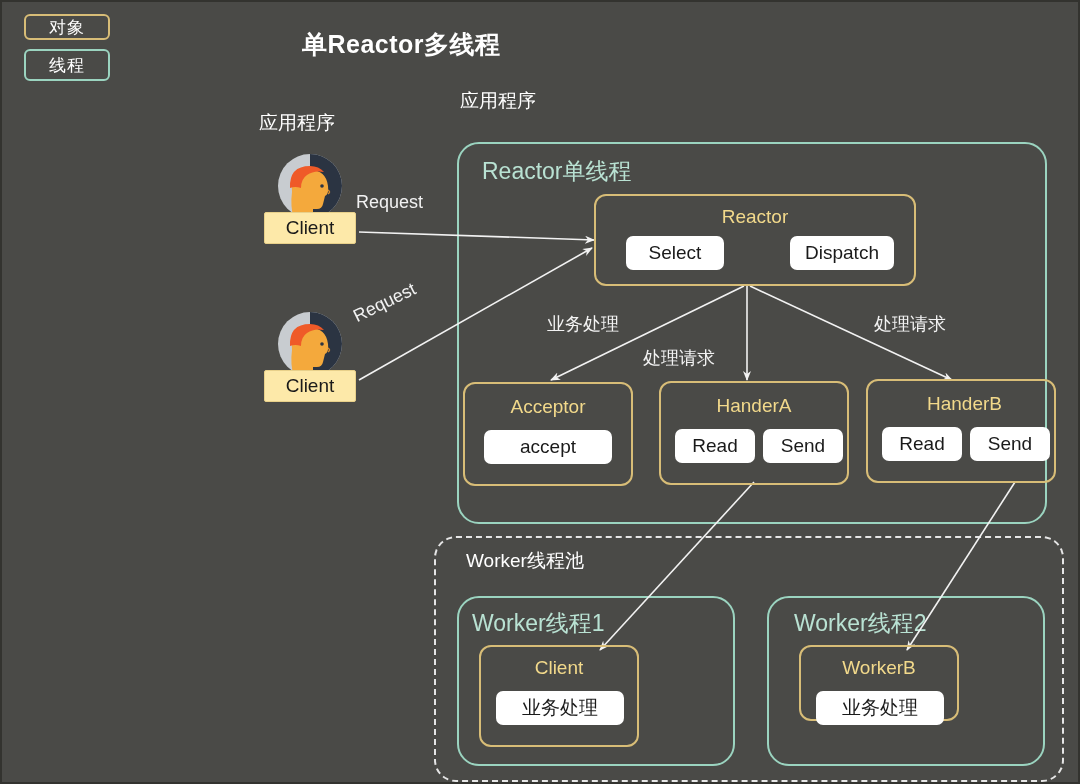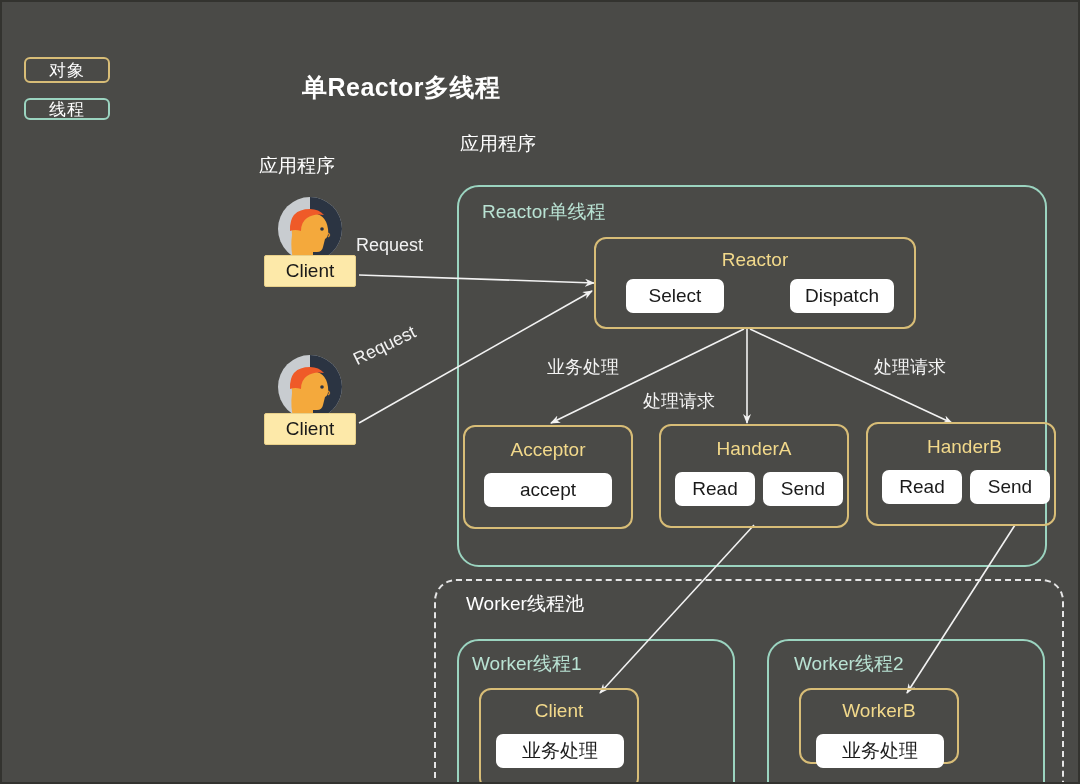--- a/index.html
+++ b/index.html
@@ -6,21 +6,21 @@
   html, body {
     width: 1080px; height: 784px;
     font-family: "Liberation Sans", "DejaVu Sans", sans-serif;
   }
   body {
     background: #4a4a47;
     border: 2px solid #33332f;
     position: relative;
     overflow: hidden;
   }
-  #stage { position: absolute; inset: 0; margin-top: 43px; }
+  #stage { position: absolute; inset: 0; }
 
   
   #arrows {
     position: absolute; left: 0; top: 0;
     width: 1080px; height: 784px;
     pointer-events: none;
     z-index: 1;
   }
 
   
@@ -28,21 +28,21 @@
     position: absolute;
     display: flex; align-items: center; justify-content: center;
     background: #4a4a47;
     border-radius: 6px;
     font-size: 17px;
     color: #ffffff;
     padding: 1px 14px;
     letter-spacing: 1px;
   }
   .legend-obj { left: 22px; top: 12px; border: 2px solid #d8bd77; width: 86px; height: 26px; }
-  .legend-thr { left: 22px; top: 53px; border: 2px solid #9bd4c0; width: 86px; height: 22px; }
+  .legend-thr { left: 22px; top: 47px; border: 2px solid #9bd4c0; width: 86px; height: 32px; }
 
   
   #title {
     position: absolute; left: 300px; top: 26px;
     font-size: 25px; font-weight: bold; color: #ffffff;
     letter-spacing: 0.5px;
   }
 
   
   .caption {
@@ -71,21 +71,21 @@
   
   .thread-box {
     position: absolute;
     border: 2px solid #9bd4c0;
     border-radius: 22px;
     background: transparent;
   }
   .thread-title {
     position: absolute;
     color: #b9e2d3;
-    font-size: 19px;
+    font-size: 23px;
     white-space: nowrap;
     text-align: center;
   }
 
   
   #pool {
     position: absolute;
     left: 432px; top: 534px; width: 630px; height: 246px;
     border: 2px dashed #e6e6e6;
     border-radius: 22px;

